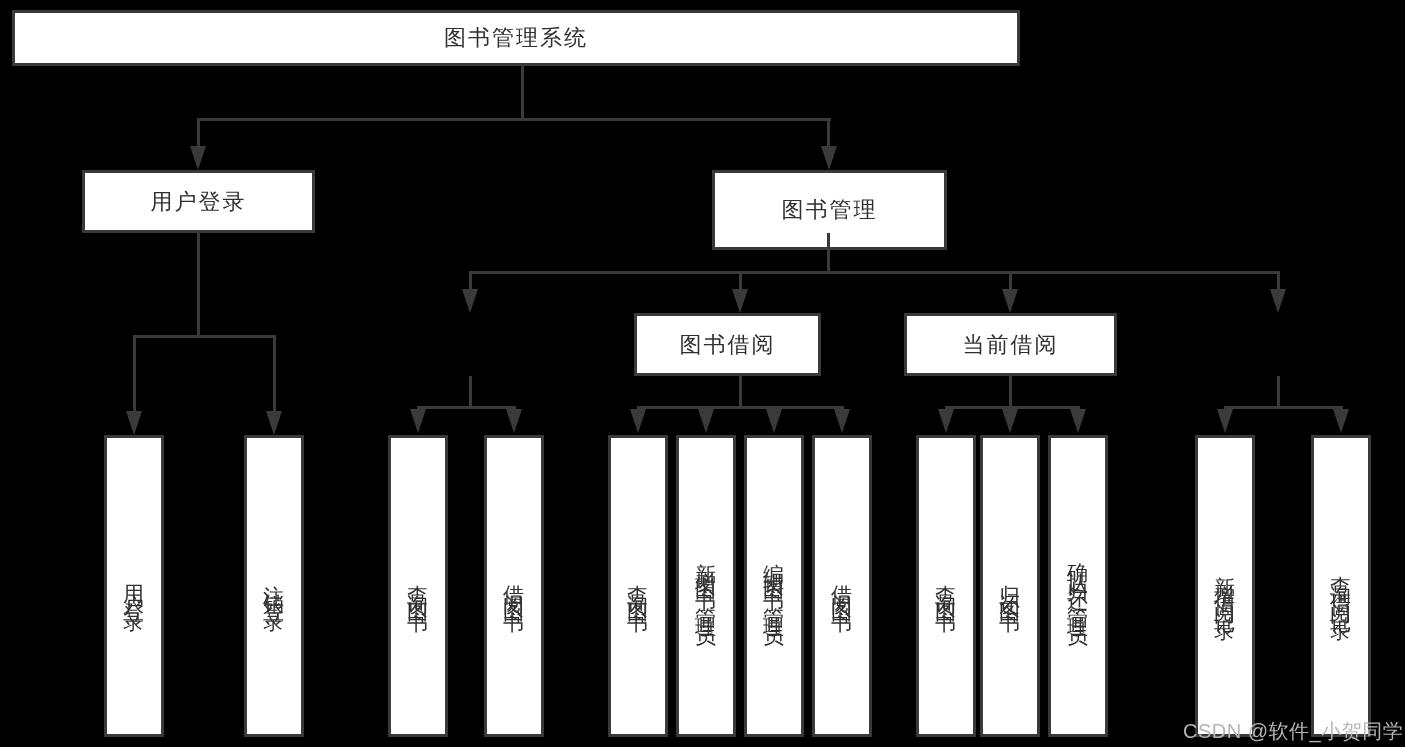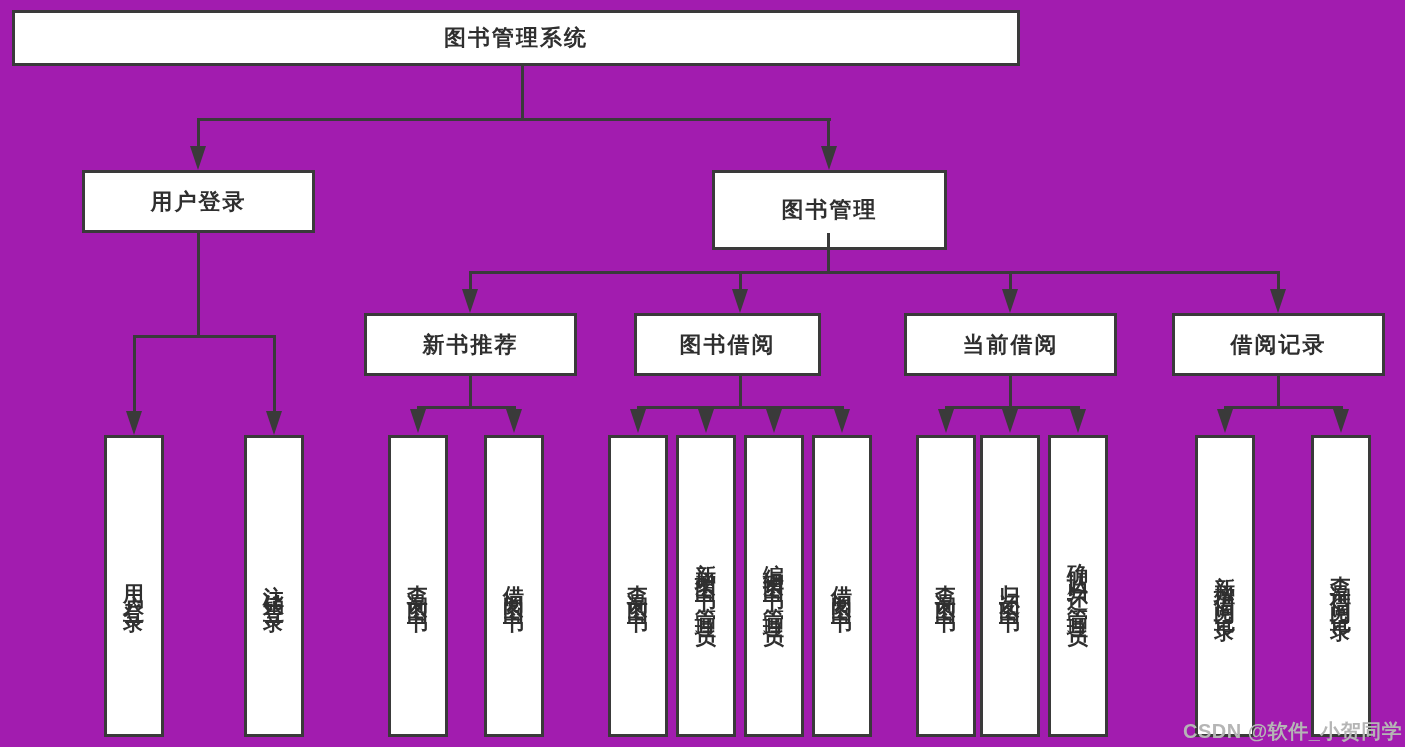--- a/index.html
+++ b/index.html
@@ -1,23 +1,22 @@
 <!DOCTYPE html>
 <html><head>
 <meta charset="utf-8">
 <style>
   html,body{margin:0;padding:0;background:#ffffff;}
   .canvas{
     position:relative;
     width:1405px;height:747px;
-    background:#a21caf;
+    background:#000000;
     font-family:"Liberation Sans","DejaVu Sans",sans-serif;
     color:#2f2f2f;
     overflow:hidden;
-    font-weight:bold;
   }
   .box{
     position:absolute;
     box-sizing:border-box;
     border:3px solid #3a3a3a;
     background:#ffffff;
     display:flex;align-items:center;justify-content:center;
   }
   .hlabel{font-size:22px;letter-spacing:2px;white-space:nowrap;}
   .vtext{
@@ -75,31 +74,25 @@
   <div class="line" style="left:469px;top:271px;width:811px;height:3px;"></div>
   <div class="line" style="left:469px;top:274px;width:3px;height:17px;"></div>
   <div class="line" style="left:739px;top:274px;width:3px;height:17px;"></div>
   <div class="line" style="left:1009px;top:274px;width:3px;height:17px;"></div>
   <div class="line" style="left:1277px;top:274px;width:3px;height:17px;"></div>
   <div class="arrow" style="left:462px;top:289px;"></div>
   <div class="arrow" style="left:732px;top:289px;"></div>
   <div class="arrow" style="left:1002px;top:289px;"></div>
   <div class="arrow" style="left:1270px;top:289px;"></div>
 
-  <div class="box" style="left:364px;top:313px;width:213px;height:63px;">
-    <span class="hlabel">新书推荐</span>
-  </div>
   <div class="box" style="left:634px;top:313px;width:187px;height:63px;">
     <span class="hlabel">图书借阅</span>
   </div>
   <div class="box" style="left:904px;top:313px;width:213px;height:63px;align-items:center;">
     <span class="hlabel">当前借阅</span>
-  </div>
-  <div class="box" style="left:1172px;top:313px;width:213px;height:63px;">
-    <span class="hlabel">借阅记录</span>
   </div>
 
   <div class="line" style="left:469px;top:376px;width:3px;height:30px;"></div>
   <div class="line" style="left:417px;top:406px;width:99px;height:3px;"></div>
   <div class="arrow" style="left:410px;top:409px;"></div>
   <div class="arrow" style="left:506px;top:409px;"></div>
 
   <div class="line" style="left:739px;top:376px;width:3px;height:30px;"></div>
   <div class="line" style="left:637px;top:406px;width:207px;height:3px;"></div>
   <div class="arrow" style="left:630px;top:409px;"></div>

